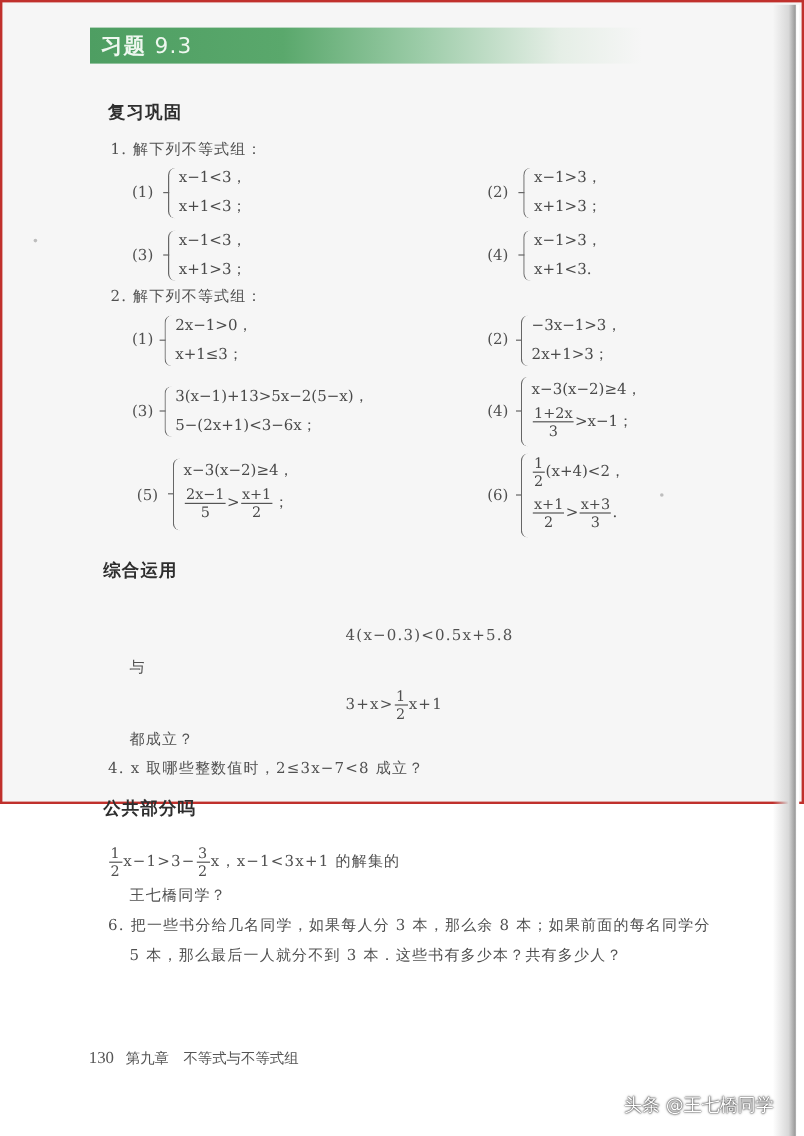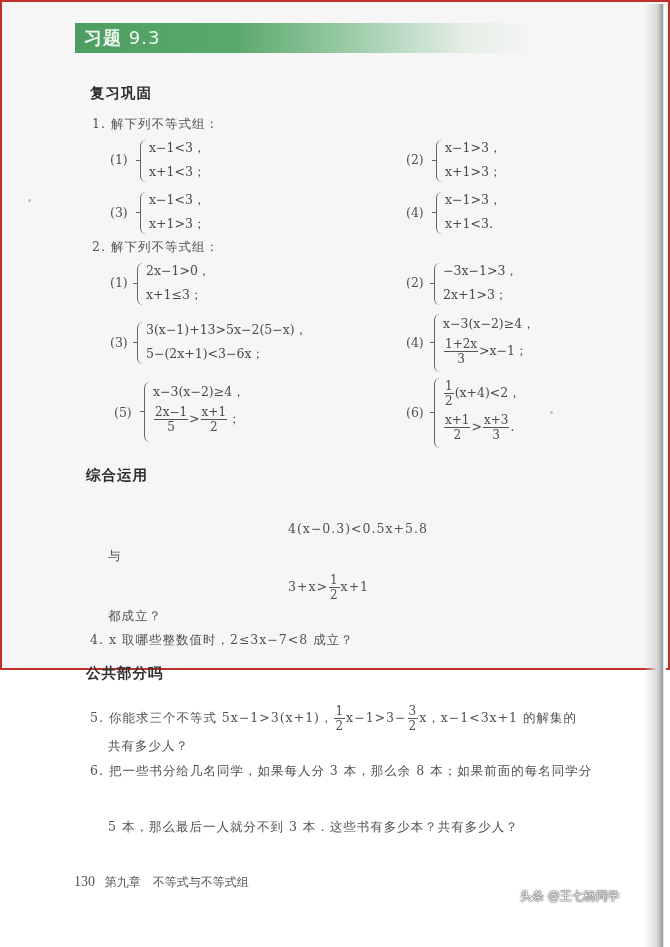--- a/index.html
+++ b/index.html
@@ -37,22 +37,22 @@
     content: ""; position: absolute; left: -5px; top: 50%; width: 5px; height: 1px;
     border-top: 1.2px solid #666; transform: translateY(-50%);
   }
   .eq { position: absolute; left: 9px; font-size: 12.5px; color: #4a4a4a; white-space: nowrap; font-family: "DejaVu Serif", serif; }
   .frac { display: inline-block; vertical-align: middle; text-align: center; line-height: 1; margin: 0 1px; }
   .frac .num { display: block; border-bottom: 1px solid #555; padding: 0 1px 1px; font-size: 12px; }
   .frac .den { display: block; padding-top: 1px; font-size: 12px; }
   .footer { position: absolute; left: 72px; top: 872px; font-size: 12px; color: #555; }
   .footer .pg { font-family: Liberation Serif, serif; font-size: 14px; margin-right: 6px; }
   .watermark {
-    position: absolute; left: 518px; top: 886px; font-family: "DejaVu Sans", sans-serif;
-    font-size: 12px; color: #ffffff; text-shadow: 0 0 2px #333, 0 0 1px #000;
+    position: absolute; left: 518px; top: 910px; font-family: "DejaVu Sans", sans-serif;
+    font-size: 15px; color: #ffffff; text-shadow: 0 0 2px #333, 0 0 1px #000;
   }
   .speck { position: absolute; width: 3px; height: 3px; border-radius: 50%; background: #bdbdbd; }
 </style>
 </head>
 <body>
 
 <div class="frame">
   <div class="page-shadow"></div>
 
   <div class="header-bar"></div>
@@ -173,32 +173,32 @@
       <span class="den">2</span>
     </span><span>x+1</span>
   </div>
   <div class="line" style="left:106px; top:606px;">都成立？</div>
 
   <div class="line" style="left:88px; top:630px;">4. x 取哪些整数值时，2≤3x−7&lt;8 成立？</div>
 
   <div class="section-head" style="left:84px; top:662px;">公共部分吗</div>
 
   <div class="line" style="left:88px; top:703px;">
-    <span>5. 你能求三个不等式 5x−1&gt;3(x+1)，</span><span class="frac">
+    <span class="frac">
       <span class="num">1</span>
       <span class="den">2</span>
     </span><span>x−1&gt;3−</span><span class="frac">
       <span class="num">3</span>
       <span class="den">2</span>
     </span><span>x，x−1&lt;3x+1 的解集的</span>
   </div>
-  <div class="line" style="left:106px; top:736px;">共有多少人？</div>
+  <div class="line" style="left:106px; top:736px;">王七橋同学？</div>
 
   <div class="line" style="left:88px; top:761px;">6. 把一些书分给几名同学，如果每人分 3 本，那么余 8 本；如果前面的每名同学分</div>
-  <div class="line" style="left:106px; top:786px;margin-top:31px;">5 本，那么最后一人就分不到 3 本．这些书有多少本？共有多少人？</div>
+  <div class="line" style="left:106px; top:786px;">5 本，那么最后一人就分不到 3 本．这些书有多少本？共有多少人？</div>
 
   <div class="footer">
     <span class="pg">130</span>
     <span>第九章　不等式与不等式组</span>
   </div>
 
   <div class="watermark">头条 @王七橋同学</div>
 
   <div class="speck" style="left:26px; top:197px;"></div>
   <div class="speck" style="left:548px; top:409px;"></div>

